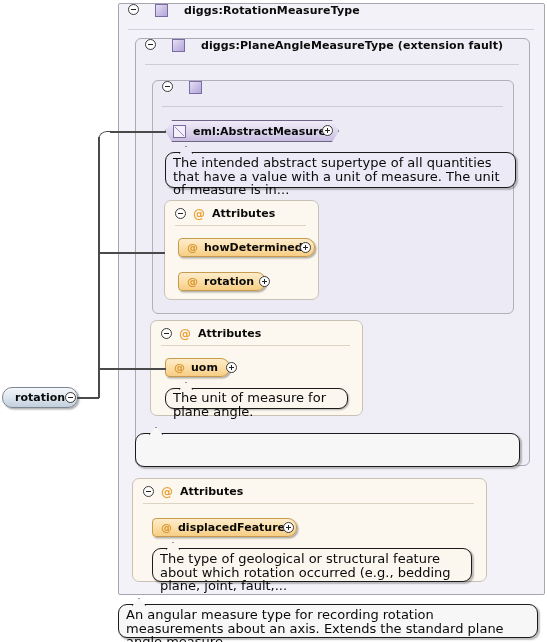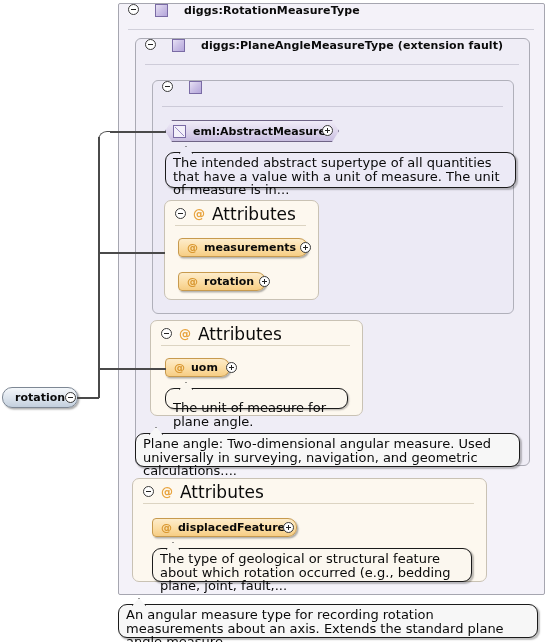--- a/index.html
+++ b/index.html
@@ -103,21 +103,21 @@
     gap: 7px;
   }
   .attbox-hd::after {
     content: "";
     position: absolute;
     left: 10px; right: 12px; bottom: 0;
     height: 1px;
     background: rgba(180,168,140,.45);
   }
   .attbox-title {
-    font-size: 17px; font-weight: normal; color: #0b0b0b;
+    font-size: 11px; font-weight: bold; color: #0b0b0b;
   }
 
   
   .apill {
     position: absolute;
     height: 19px;
     display: flex; align-items: center; gap: 6px;
     padding: 0 11px 0 8px;
     border: 1px solid #c79a4e;
     border-radius: 4px 9px 9px 4px;
@@ -251,21 +251,21 @@
   <div class="attbox" style="left:164px; top:200px; width:155px; height:100px;">
     <div class="attbox-hd">
       <span class="toggle"></span>
       <span class="at-glyph">@</span>
       <span class="attbox-title">Attributes</span>
     </div>
   </div>
 
   <div class="apill" style="left:178px; top:238px;">
     <span class="at-glyph">@</span>
-    <span>measurements</span>
+    <span>howDetermined</span>
   </div>
   <span class="toggle plus" style="position:absolute; left:300px; top:242px;"></span>
 
   <div class="apill" style="left:178px; top:272px;">
     <span class="at-glyph">@</span>
     <span>rotation</span>
   </div>
   <span class="toggle plus" style="position:absolute; left:259px; top:276px;"></span>
 
   <div class="attbox" style="left:150px; top:320px; width:213px; height:96px;">
@@ -275,28 +275,27 @@
       <span class="attbox-title">Attributes</span>
     </div>
   </div>
 
   <div class="apill" style="left:165px; top:358px;">
     <span class="at-glyph">@</span>
     <span>uom</span>
   </div>
   <span class="toggle plus" style="position:absolute; left:226px; top:362px;"></span>
 
-  <div class="anno cream" style="left:165px; top:388px; width:183px; height:21px; padding-top:12px;">
+  <div class="anno cream" style="left:165px; top:388px; width:183px; height:21px; padding-top:2px;">
     <span class="tailshape"></span>
     <span>The unit of measure for plane angle.</span>
   </div>
 
   <div class="anno" style="left:135px; top:433px; width:385px; height:34px;">
     <span class="tailshape"></span>
-    <span>Plane angle: Two-dimensional angular measure. Used universally in surveying, navigation, and geometric calculations....</span>
   </div>
 
   <div class="attbox" style="left:132px; top:478px; width:355px; height:104px;">
     <div class="attbox-hd">
       <span class="toggle"></span>
       <span class="at-glyph">@</span>
       <span class="attbox-title">Attributes</span>
     </div>
   </div>
 

